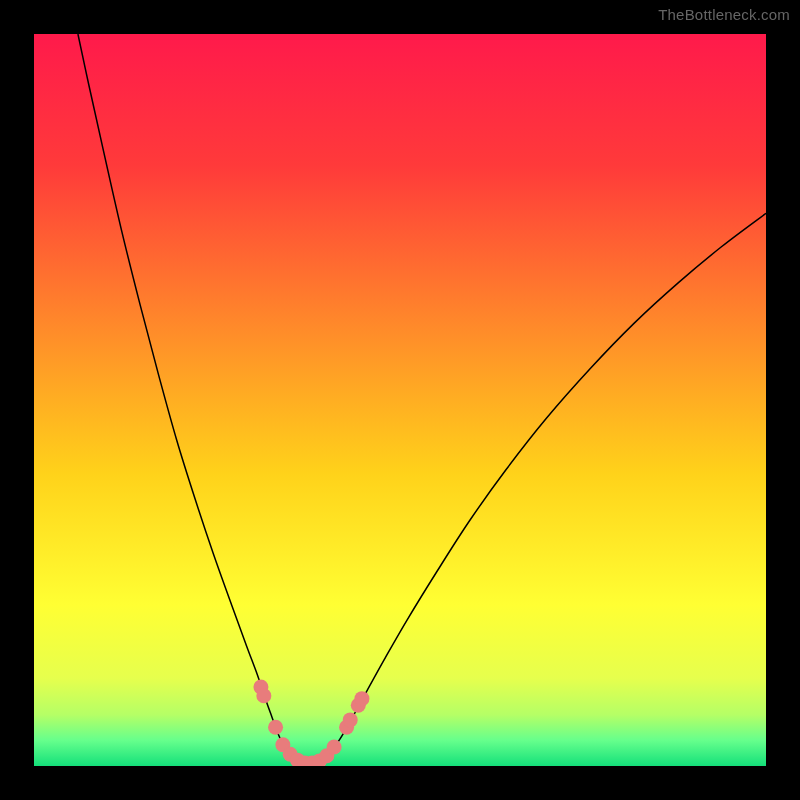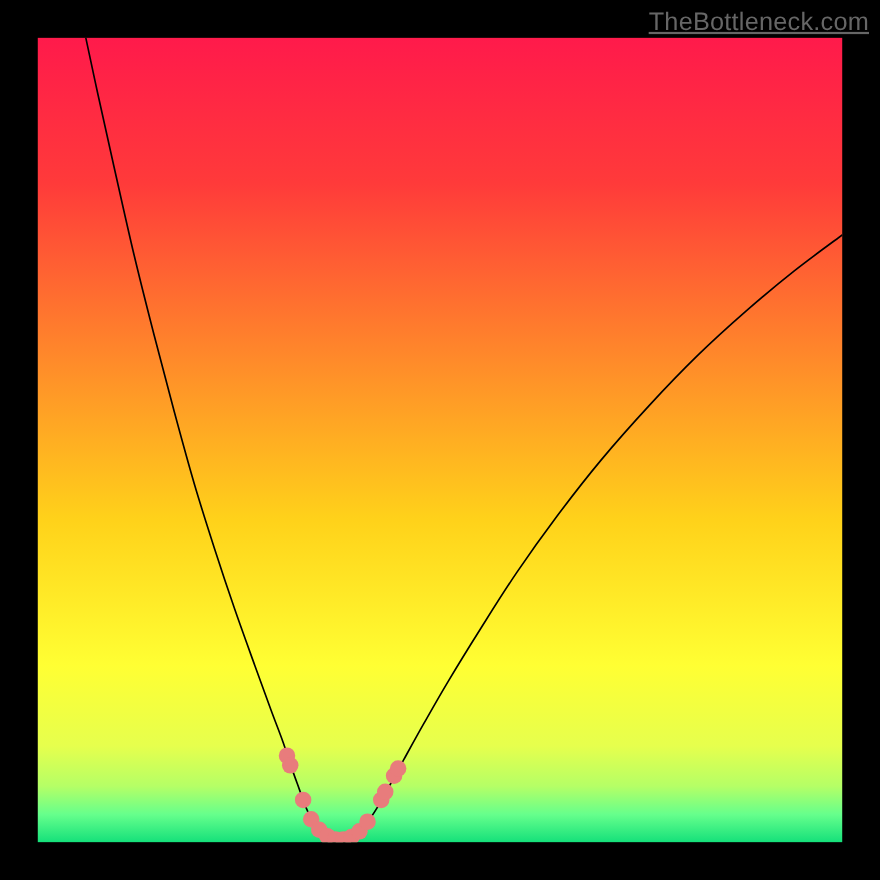--- a/index.html
+++ b/index.html
@@ -25,24 +25,23 @@
     left: 34px;
     width: 732px;
     height: 732px;
     overflow: hidden;
   }
   .watermark {
     position: absolute;
     top: 6px;
     right: 10px;
     color: #666;
-    font-size: 23px;
+    font-size: 15px;
     font-weight: 400;
     letter-spacing: 0.2px;
-    text-decoration: underline;
   }
   svg {
     display: block;
   }
 </style>
 </head>
 <body>
 
 <div class="frame">
   <div class="watermark">TheBottleneck.com</div>

